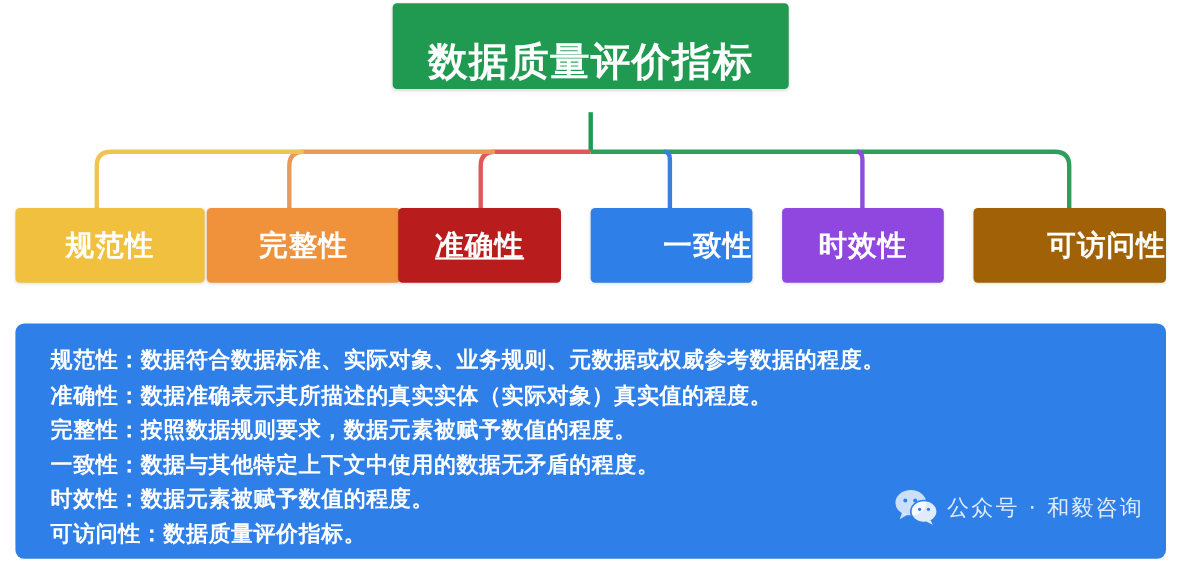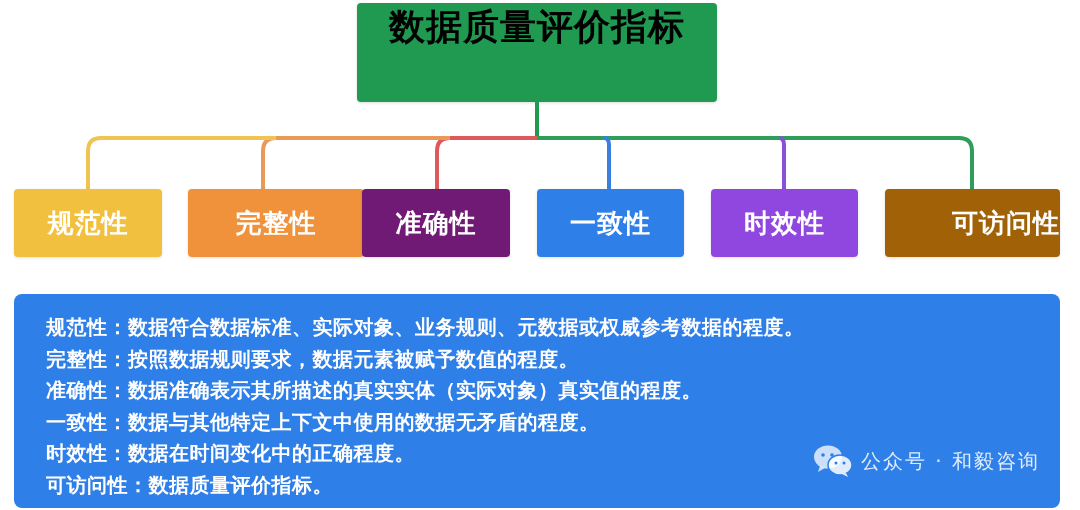--- a/index.html
+++ b/index.html
@@ -1,20 +1,20 @@
 <!DOCTYPE html>
 <html><head>
 <meta charset="utf-8">
 <style>
   html, body { margin:0; padding:0; }
   body { width:1080px; height:510px; background:#ffffff; position:relative; overflow:hidden;
          font-family:"DejaVu Sans", "Liberation Sans", sans-serif; }
-  .root-box { position:absolute; left:357px; top:3px; width:360px; height:99px; background:#1f9a50;
-              border-radius:4px; display:flex; align-items:flex-start; justify-content:center;
-              color:#000000; font-size:36px; font-weight:bold; letter-spacing:1px; box-shadow:0 1px 3px rgba(0,0,0,0.15); }
+  .root-box { position:absolute; left:357px; top:3px; width:360px; height:78px; background:#1f9a50;
+              border-radius:4px; display:flex; align-items:flex-end; justify-content:center;
+              color:#ffffff; font-size:36px; font-weight:bold; letter-spacing:1px; box-shadow:0 1px 3px rgba(0,0,0,0.15); }
   svg.connectors { position:absolute; left:0; top:0; width:1080px; height:200px; pointer-events:none; }
   .child-box { position:absolute; top:189px; height:68px; border-radius:4px; display:flex; align-items:center;
                justify-content:center; color:#fff; font-size:26px; font-weight:bold; letter-spacing:1px;
                box-shadow:0 1px 3px rgba(0,0,0,0.12); }
   .desc-panel { position:absolute; left:14px; top:294px; width:1046px; height:214px; background:#2f7fe8;
                 border-radius:8px; box-sizing:border-box; padding:18px 0 0 32px; color:#fff; }
   .desc-line { font-size:20px; font-weight:bold; line-height:31.5px; white-space:nowrap; letter-spacing:0.5px; }
   .watermark { position:absolute; right:20px; bottom:30px; display:flex; align-items:center; gap:8px;
                color:rgba(255,255,255,0.85); font-size:20px; letter-spacing:2px; }
   .watermark svg { width:40px; height:34px; }
@@ -32,45 +32,45 @@
 
   <path d="M537 138 H450 Q437 138 437 151 V189" stroke="#de5a5a" stroke-width="4" fill="none"></path>
   <path d="M450 138 H276 Q263 138 263 151 V189" stroke="#e99a58" stroke-width="4" fill="none"></path>
   <path d="M276 138 H101 Q88 138 88 151 V189" stroke="#efc453" stroke-width="4" fill="none"></path>
 
   <path d="M537 138 H959 Q972 138 972 151 V189" stroke="#2e9e5a" stroke-width="4" fill="none"></path>
   <path d="M604 138 Q609 138 609 145 V189" stroke="#3a7fe0" stroke-width="4" fill="none"></path>
   <path d="M779 138 Q784 138 784 145 V189" stroke="#8e4fd8" stroke-width="4" fill="none"></path>
 </svg>
 
-<div class="child-box" style="left:14px; width:148px; background:#f2c03f;">
+<div class="child-box" style="left:14px; width:172px; background:#f2c03f;">
   <span>规范性</span>
 </div>
 <div class="child-box" style="left:188px; width:176px; background:#f0923b;">
   <span>完整性</span>
 </div>
-<div class="child-box" style="left:362px; width:148px; background:#701a75;">
+<div class="child-box" style="left:362px; width:148px; background:#b91c1c;text-decoration:underline;">
   <span>准确性</span>
 </div>
-<div class="child-box" style="left:537px; width:147px; background:#2f7fe8;">
+<div class="child-box" style="left:537px; width:147px; background:#2f7fe8;justify-content:flex-end;">
   <span>一致性</span>
 </div>
 <div class="child-box" style="left:711px; width:147px; background:#9047e0;">
   <span>时效性</span>
 </div>
 <div class="child-box" style="left:885px; width:175px; background:#a16207;justify-content:flex-end;">
   <span>可访问性</span>
 </div>
 
 <div class="desc-panel">
   <div class="desc-line">规范性：数据符合数据标准、实际对象、业务规则、元数据或权威参考数据的程度。</div>
+  <div class="desc-line">准确性：数据准确表示其所描述的真实实体（实际对象）真实值的程度。</div>
   <div class="desc-line">完整性：按照数据规则要求，数据元素被赋予数值的程度。</div>
-  <div class="desc-line">准确性：数据准确表示其所描述的真实实体（实际对象）真实值的程度。</div>
   <div class="desc-line">一致性：数据与其他特定上下文中使用的数据无矛盾的程度。</div>
-  <div class="desc-line">时效性：数据在时间变化中的正确程度。</div>
+  <div class="desc-line">时效性：数据元素被赋予数值的程度。</div>
   <div class="desc-line">可访问性：数据质量评价指标。</div>
 
   <div class="watermark">
     <svg viewBox="0 0 40 34">
       <ellipse cx="15" cy="13" rx="14" ry="11.5" fill="rgba(255,255,255,0.75)"></ellipse>
       <path d="M7 22 L5 28 L12 24 Z" fill="rgba(255,255,255,0.75)"></path>
       <ellipse cx="27" cy="21" rx="12" ry="10" fill="rgba(255,255,255,0.85)" stroke="#2f7fe8" stroke-width="1.5"></ellipse>
       <path d="M33 29 L35 33 L29 30 Z" fill="rgba(255,255,255,0.85)"></path>
       <circle cx="10" cy="11" r="1.8" fill="#2f7fe8"></circle>
       <circle cx="19" cy="11" r="1.8" fill="#2f7fe8"></circle>

